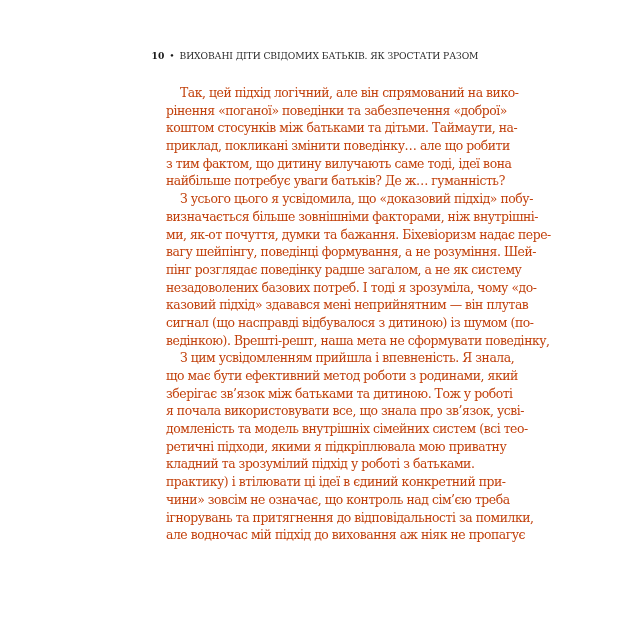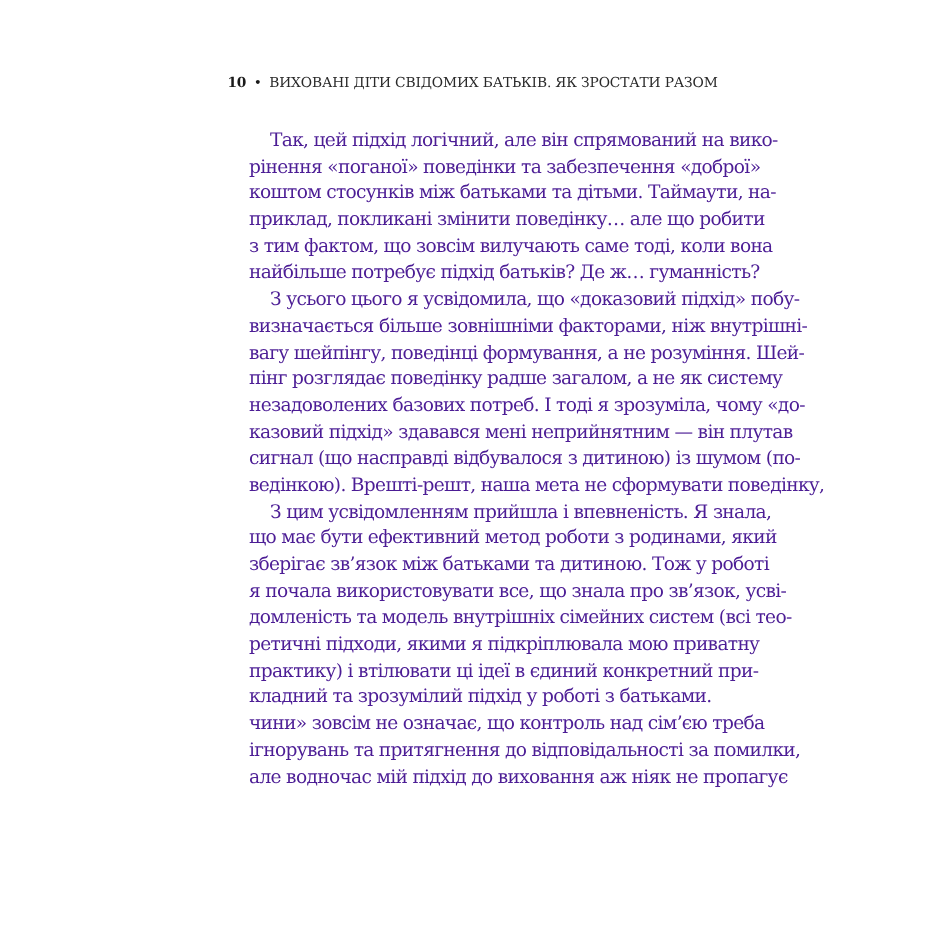--- a/index.html
+++ b/index.html
@@ -7,63 +7,64 @@
     .page { position: absolute; left: 0; top: 0; width: 630px; height: 630px; background: #ffffff; }
     .running-head {
       position: absolute; left: 0; width: 630px; top: 50px; text-align: center;
       font-family: "DejaVu Serif", serif; font-size: 9.2px; color: #2a2a2a; letter-spacing: -0.1px;
       white-space: nowrap;
     }
     .running-head .num { font-weight: bold; color: #1a1a1a; }
     .running-head .dot { margin: 0 5px; color: #1a1a1a; }
     .body-text {
       position: absolute; left: 166px; top: 84px; width: 319px;
-      font-family: "DejaVu Serif", serif; font-size: 12.4px; line-height: 17.7px; color: #4c1d95;
+      font-family: "DejaVu Serif", serif; font-size: 12.4px; line-height: 17.7px; color: #c2410c;
       letter-spacing: -0.45px;
     }
     .line { display: block; white-space: nowrap; text-align: justify; text-align-last: justify; height: 17.7px; }
     .line.last { text-align-last: left; }
     .line.indent { padding-left: 14px; }
   </style>
 </head>
 <body>
 
 <div class="page">
   <div class="running-head">
     <span class="num">10</span><span class="dot">•</span><span>ВИХОВАНІ ДІТИ СВІДОМИХ БАТЬКІВ. ЯК ЗРОСТАТИ РАЗОМ</span>
   </div>
 
   <div class="body-text">
     <div>
       <span class="line indent">Так, цей підхід логічний, але він спрямований на вико-</span>
       <span class="line">рінення «поганої» поведінки та забезпечення «доброї»</span>
       <span class="line">коштом стосунків між батьками та дітьми. Таймаути, на-</span>
       <span class="line">приклад, покликані змінити поведінку… але що робити</span>
-      <span class="line">з тим фактом, що зовсім вилучають саме тоді, коли вона</span>
-      <span class="line last">найбільше потребує підхід батьків? Де ж… гуманність?</span>
+      <span class="line">з тим фактом, що дитину вилучають саме тоді, ідеї вона</span>
+      <span class="line last">найбільше потребує уваги батьків? Де ж… гуманність?</span>
     </div>
     <div>
       <span class="line indent">З усього цього я усвідомила, що «доказовий підхід» побу-</span>
       <span class="line">визначається більше зовнішніми факторами, ніж внутрішні-</span>
+      <span class="line">ми, як-от почуття, думки та бажання. Біхевіоризм надає пере-</span>
       <span class="line">вагу шейпінгу, поведінці формування, а не розуміння. Шей-</span>
       <span class="line">пінг розглядає поведінку радше загалом, а не як систему</span>
       <span class="line">незадоволених базових потреб. І тоді я зрозуміла, чому «до-</span>
       <span class="line">казовий підхід» здавався мені неприйнятним — він плутав</span>
       <span class="line">сигнал (що насправді відбувалося з дитиною) із шумом (по-</span>
       <span class="line">ведінкою). Врешті-решт, наша мета не сформувати поведінку,</span>
     </div>
     <div>
       <span class="line indent">З цим усвідомленням прийшла і впевненість. Я знала,</span>
       <span class="line">що має бути ефективний метод роботи з родинами, який</span>
       <span class="line">зберігає зв’язок між батьками та дитиною. Тож у роботі</span>
       <span class="line">я почала використовувати все, що знала про зв’язок, усві-</span>
       <span class="line">домленість та модель внутрішніх сімейних систем (всі тео-</span>
       <span class="line">ретичні підходи, якими я підкріплювала мою приватну</span>
+      <span class="line last">кладний та зрозумілий підхід у роботі з батьками.</span>
       <span class="line">практику) і втілювати ці ідеї в єдиний конкретний при-</span>
-      <span class="line last">кладний та зрозумілий підхід у роботі з батьками.</span>
     </div>
     <div>
       <span class="line">чини» зовсім не означає, що контроль над сім’єю треба</span>
       <span class="line">ігнорувань та притягнення до відповідальності за помилки,</span>
       <span class="line">але водночас мій підхід до виховання аж ніяк не пропагує</span>
     </div>
   </div>
 </div>
 
 </body></html>

